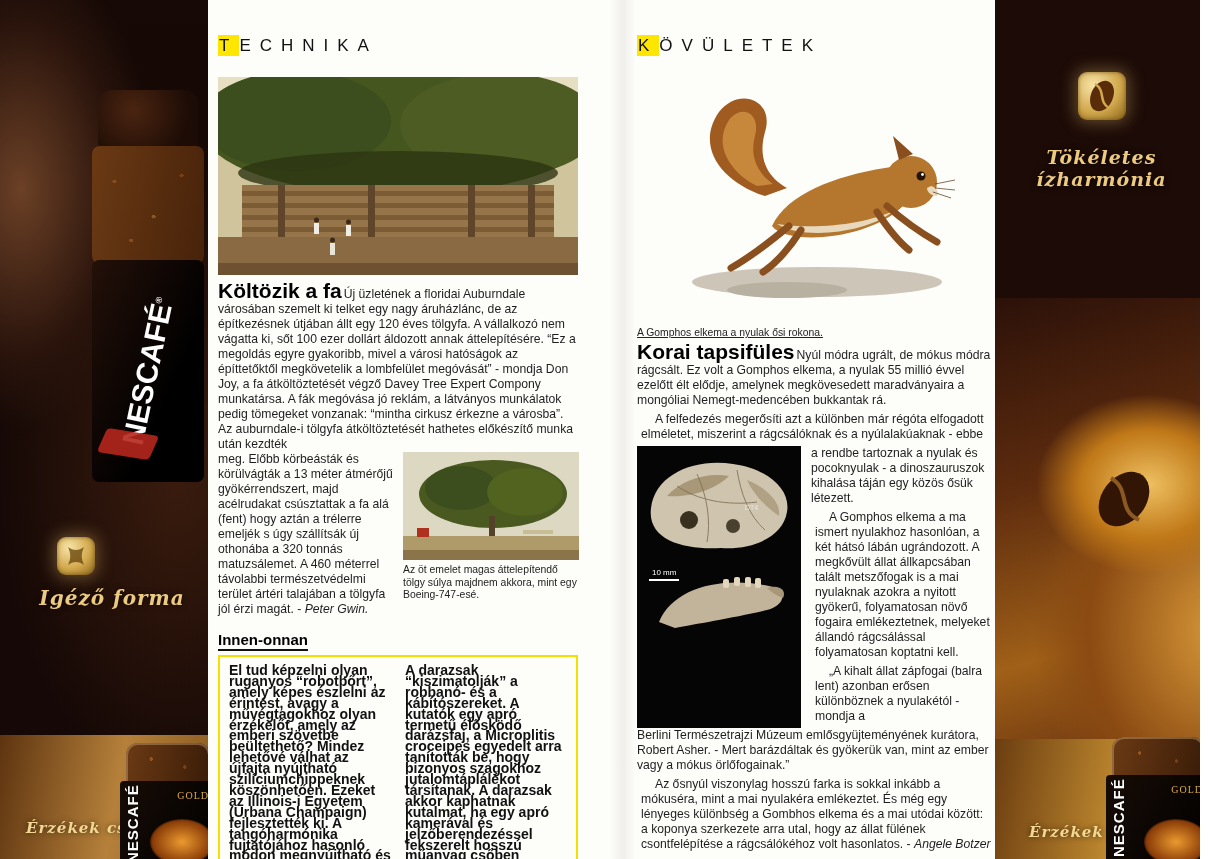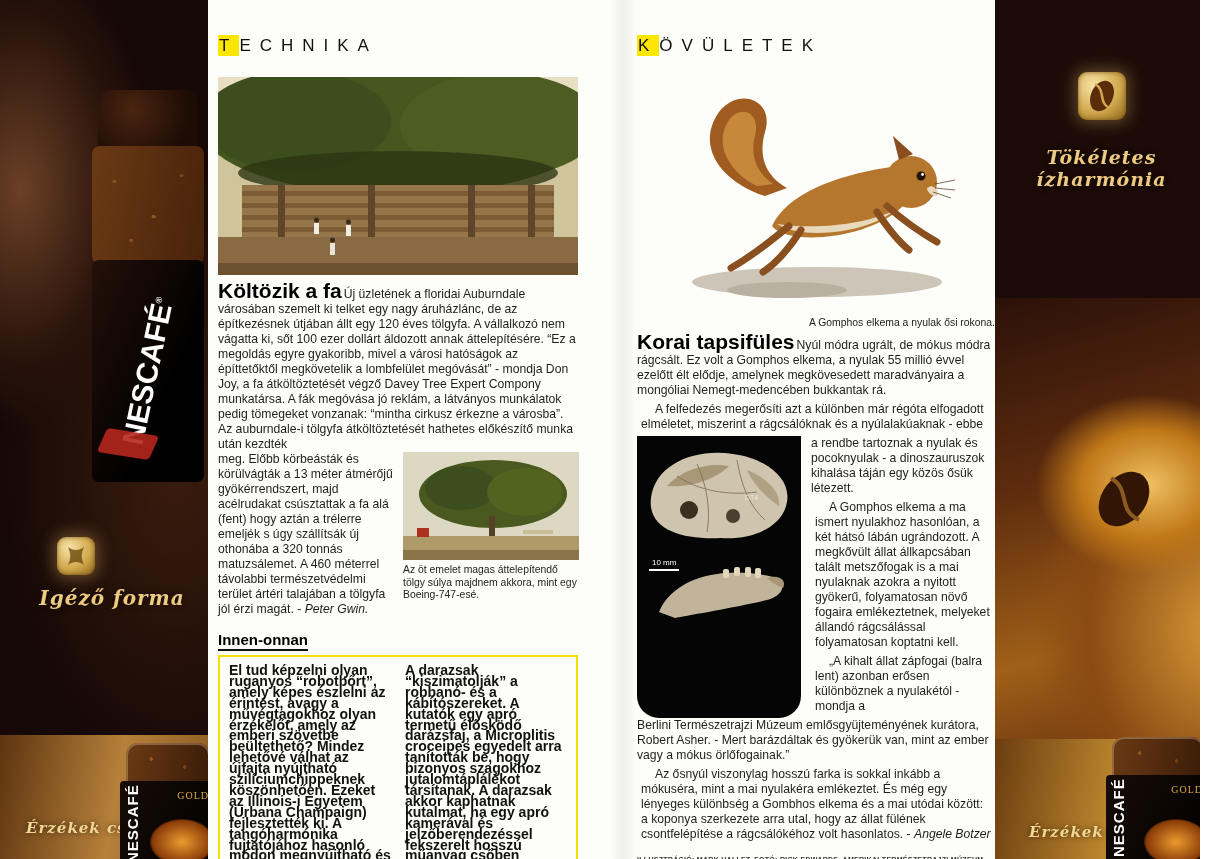--- a/index.html
+++ b/index.html
@@ -109,25 +109,25 @@
   .innen-head{margin:14px 0 4px 0;font-size:15px;font-weight:bold;color:#000;
     border-bottom:2px solid #111;display:inline-block;padding-bottom:1px;}
   .innen-box{border:2px solid #f2e000;display:flex;gap:14px;padding:8px 9px;}
   .box-col{flex:1;font-size:14px;line-height:10.9px;font-weight:bold;color:#111;margin:0;}
 
   .credit{font-size:7px;font-weight:bold;color:#333;letter-spacing:.3px;}
   .credit-tech{text-align:right;margin-top:6px;}
   .credit-kov{margin-top:14px;}
 
   .illu{margin-top:18px;width:358px;height:243px;background:#fdfdfa;}
-  .illu-caption{font-size:10.4px;color:#222;text-align:right;margin-top:0;}
+  .illu-caption{font-size:10.4px;color:#222;text-align:left;margin-top:10px;text-decoration:underline;}
 
   .kov-intro{margin-top:6px;}
   .wrap-row-kov{display:flex;gap:10px;margin-top:4px;}
-  .skull-box{flex:0 0 164px;background:#050505;padding:0 0 6px 0;position:relative;border-radius:22px;}
+  .skull-box{flex:0 0 164px;background:#050505;padding:0 0 6px 0;position:relative;}
   .skull-box svg{display:block;}
   .scale-label{position:absolute;left:12px;top:122px;color:#fff;font-size:8px;
     border-bottom:2px solid #fff;padding:0 3px 2px 3px;}
   .skull-caption{color:#f2f2f2;font-size:10px;line-height:12px;padding:4px 8px 2px 8px;}
   .wrap-kov-text{flex:1;}
 </style>
 </head>
 <body>
 
 <div class="stage">

